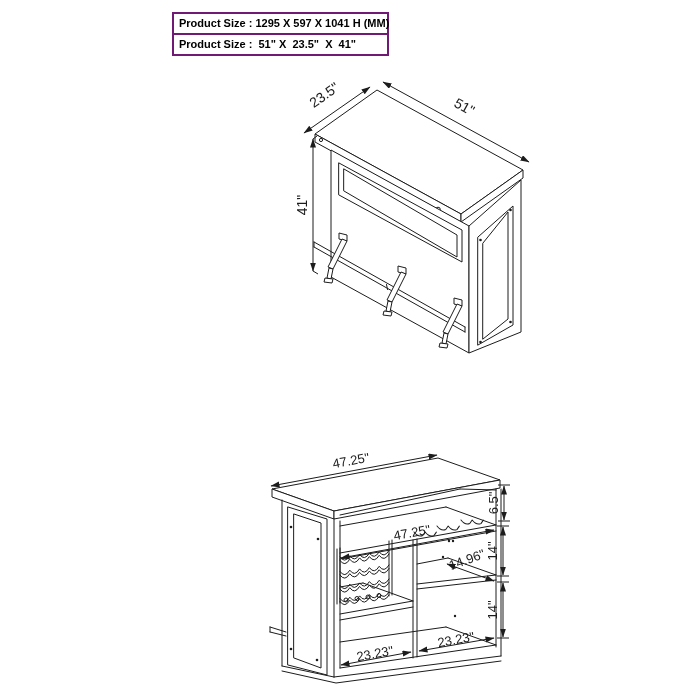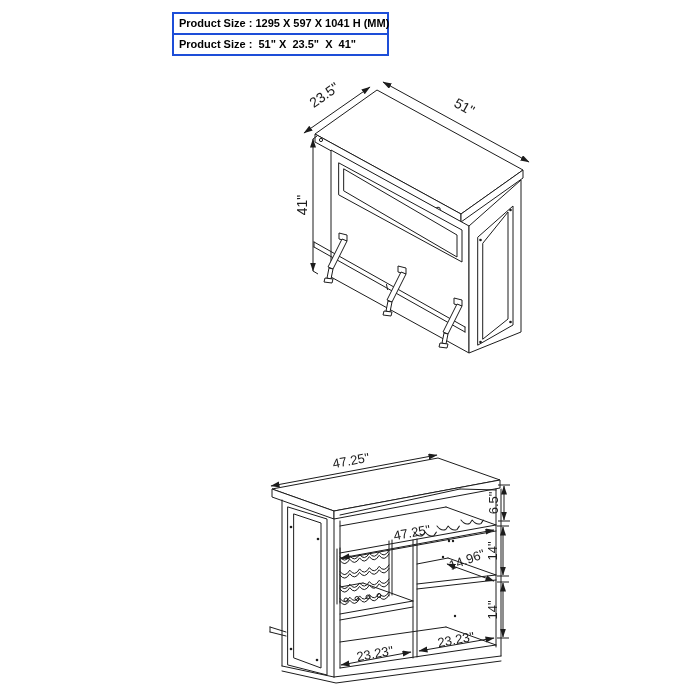--- a/index.html
+++ b/index.html
@@ -1,19 +1,19 @@
 <!DOCTYPE html>
 <html><head>
 <meta charset="utf-8">
 <style>
   html,body{margin:0;padding:0;background:#ffffff;}
   .page{position:relative;width:700px;height:700px;background:#ffffff;overflow:hidden;
         font-family:"Liberation Sans",sans-serif;}
   .size-boxes{position:absolute;left:172px;top:12px;}
-  .size-box{width:203px;border:2px solid #1d4ed8;background:#fff;padding:2px 5px;
+  .size-box{width:203px;border:2px solid #701a75;background:#fff;padding:2px 5px;
             font-size:11px;font-weight:bold;color:#000;line-height:15px;}
   .size-box + .size-box{margin-top:-2px;}
   .size-box span{white-space:pre;}
   svg{position:absolute;left:0;top:0;}
   .ln{stroke:#1c1c1c;stroke-width:1;fill:none;stroke-linecap:round;stroke-linejoin:round;}
   .fw{stroke:#1c1c1c;stroke-width:1;fill:#ffffff;stroke-linejoin:round;}
   .dot{fill:#1c1c1c;stroke:none;}
   .dim{stroke:#1c1c1c;stroke-width:1;fill:none;marker-start:url(#ah);marker-end:url(#ah);}
   .tick{stroke:#1c1c1c;stroke-width:1;}
   text{fill:#1c1c1c;text-anchor:middle;}

